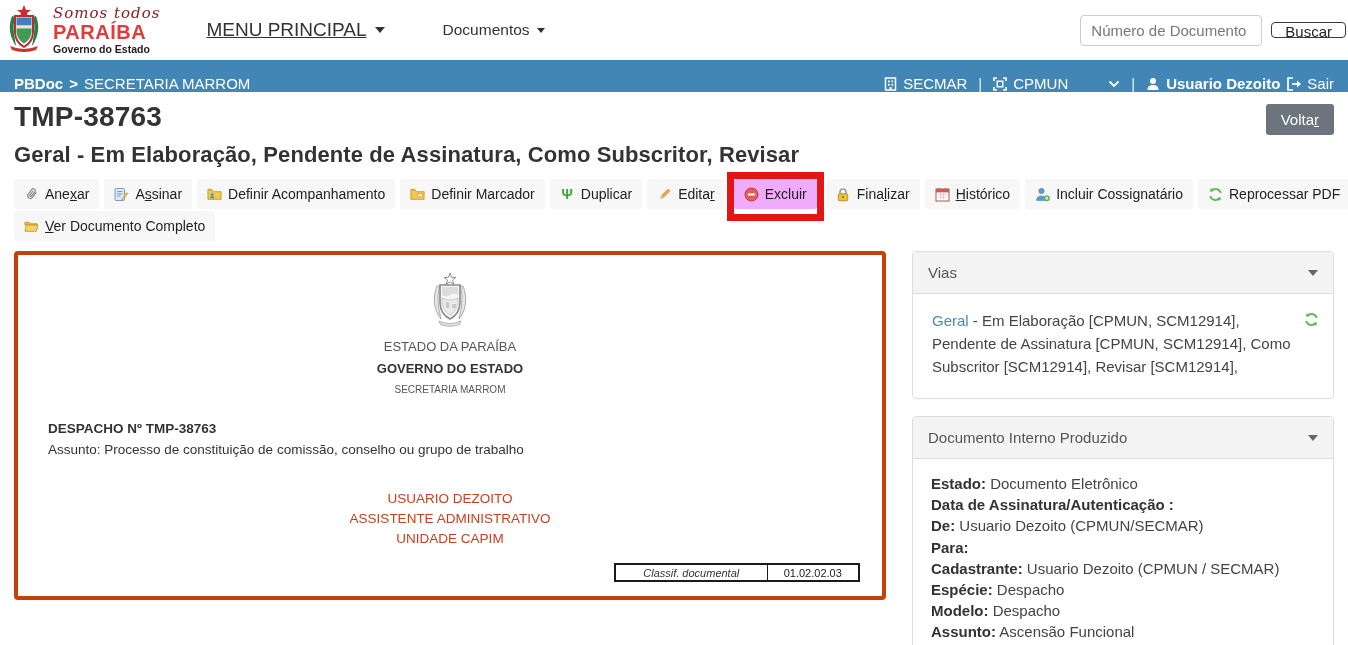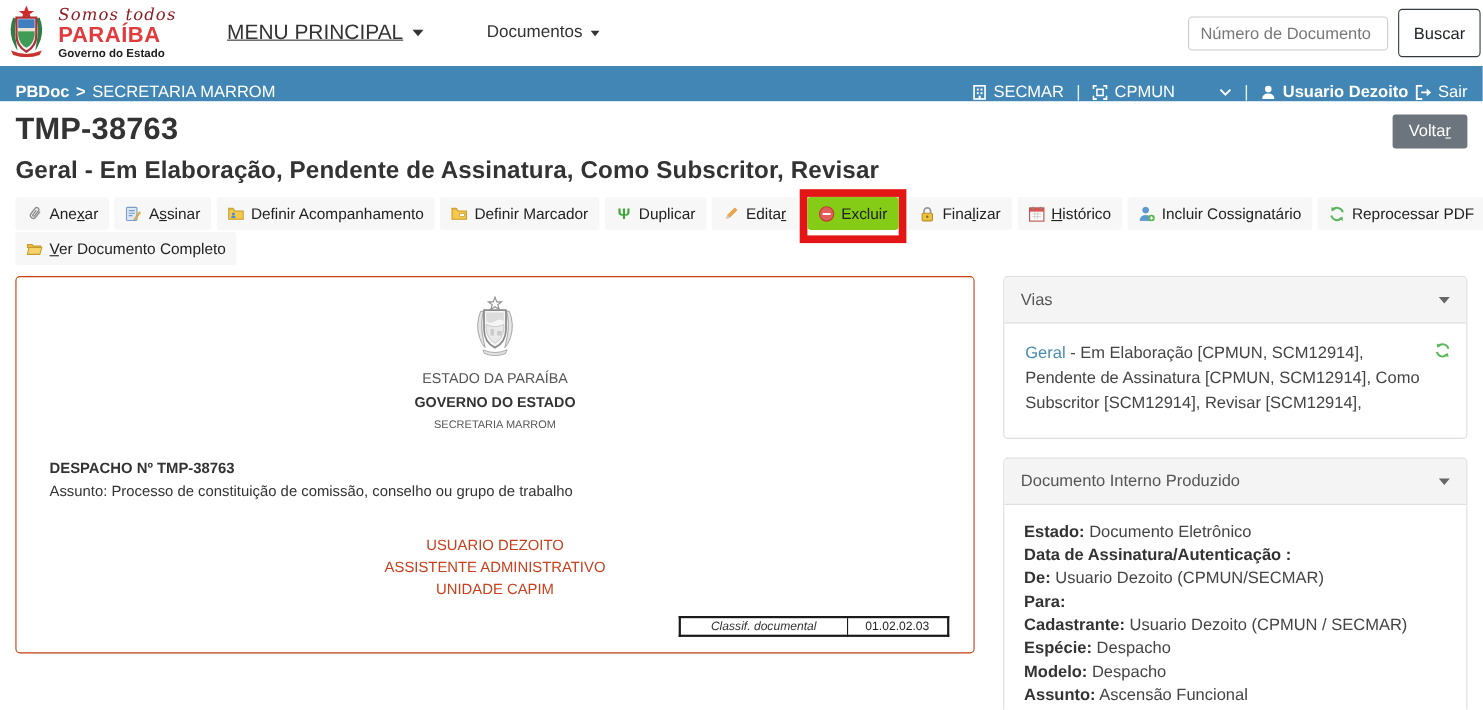--- a/index.html
+++ b/index.html
@@ -13,21 +13,21 @@
   .logo-script { font-family:"DejaVu Serif", serif; font-style:italic; font-size:15px; color:#8d1d22; letter-spacing:1px; }
   .logo-brand { font-size:20px; font-weight:bold; color:#e23b3e; letter-spacing:.5px; margin-top:1px; }
   .logo-gov { font-size:10.5px; font-weight:bold; color:#222; margin-top:2px; }
   .menu-principal { margin-left:46px; font-size:19px; color:#333; display:flex; align-items:center; gap:8px; cursor:pointer;text-decoration:underline; }
   .menu-docs { margin-left:58px; font-size:15.5px; color:#333; display:flex; align-items:center; gap:7px; cursor:pointer; }
   .caret { width:0; height:0; border-left:5px solid transparent; border-right:5px solid transparent; border-top:6px solid #333; display:inline-block; }
   .caret.sm { border-left-width:4px; border-right-width:4px; border-top-width:5px; }
   .top-spacer { flex:1; }
   .search-input { width:182px; height:31px; border:1px solid #ccc; border-radius:4px; padding:0 10px; font-size:15px; color:#333; font-family:"Liberation Sans", sans-serif; }
   .search-input::placeholder { color:#777; }
-  .buscar-btn { margin-left:9px; height:44px; padding:0 13px; background:#fff; border:1px solid #343a40; border-radius:4px; font-size:15px; color:#212529; cursor:pointer; font-family:"Liberation Sans", sans-serif; }
+  .buscar-btn { margin-left:9px; height:16px; padding:0 13px; background:#fff; border:1px solid #343a40; border-radius:4px; font-size:15px; color:#212529; cursor:pointer; font-family:"Liberation Sans", sans-serif; }
 
   
   .bluebar { display:flex; align-items:flex-end; height:32px; padding:0 14px; background:#4186b5; color:#fff; font-size:15px; }
   .bluebar .app { font-weight:bold; }
   .bluebar .bc-sep { font-weight:bold; margin:0 6px; }
   .bluebar-right { margin-left:auto; display:flex; align-items:center; gap:6px; }
   .bluebar-right .pipe { margin:0 5px; color:#e8f1f7; }
   .bluebar-right .bold { font-weight:bold; }
   .bb-icon { display:inline-flex; align-items:center; }
   .chev-down { margin-left:34px; }
@@ -41,26 +41,26 @@
   .subtitle { font-size:22px; font-weight:600; color:#333; margin-top:7px; letter-spacing:.1px; }
 
   
   .toolbar-row { display:flex; align-items:flex-start; gap:5px; margin-top:11px; height:30px; }
   .toolbar-row.second { margin-top:2px; height:28px; }
   .chip { display:inline-flex; align-items:center; gap:6px; height:30px; padding:0 10px; background:#f7f7f7;
           border-radius:3px; font-size:14px; color:#222; cursor:pointer; white-space:nowrap; }
   .chip .icn { display:inline-flex; width:15px; height:15px; align-items:center; justify-content:center; }
   .hl-box { display:inline-flex; border:7px solid #e31515; background:#fff; margin-top:-7px; padding-bottom:5px;
             position:relative; z-index:5; margin-left:-3px; margin-right:-3px; }
-  .hl-box .chip { background:#84cc16; }
+  .hl-box .chip { background:#f0abfc; }
   .psi { color:#3da639; font-weight:bold; font-size:14px; line-height:1; }
 
   
   .content { display:flex; gap:26px; margin-top:12px; align-items:flex-start; }
-  .doc-panel { flex:1; border:1px solid #c2410c; border-radius:4px; background:#fff; min-height:298px; padding:10px 22px 14px 22px; }
+  .doc-panel { flex:1; border:4px solid #c2410c; border-radius:4px; background:#fff; min-height:298px; padding:10px 22px 14px 22px; }
   .right-col { width:422px; flex:none; display:flex; flex-direction:column; gap:17px; }
 
   
   .arms { display:block; margin:6px auto 4px auto; }
   .org-l1 { text-align:center; font-size:13px; color:#555; margin-top:6px; }
   .org-l2 { text-align:center; font-size:13px; font-weight:bold; color:#333; margin-top:7px; }
   .org-l3 { text-align:center; font-size:10px; color:#555; margin-top:8px; }
   .doc-heading { font-size:13.5px; font-weight:bold; color:#333; margin:26px 0 0 8px; }
   .doc-assunto { font-size:13.5px; color:#333; margin:6px 0 0 8px; }
   .signature { text-align:center; margin-top:32px; color:#c8411e; font-size:13.5px; line-height:20px; }

